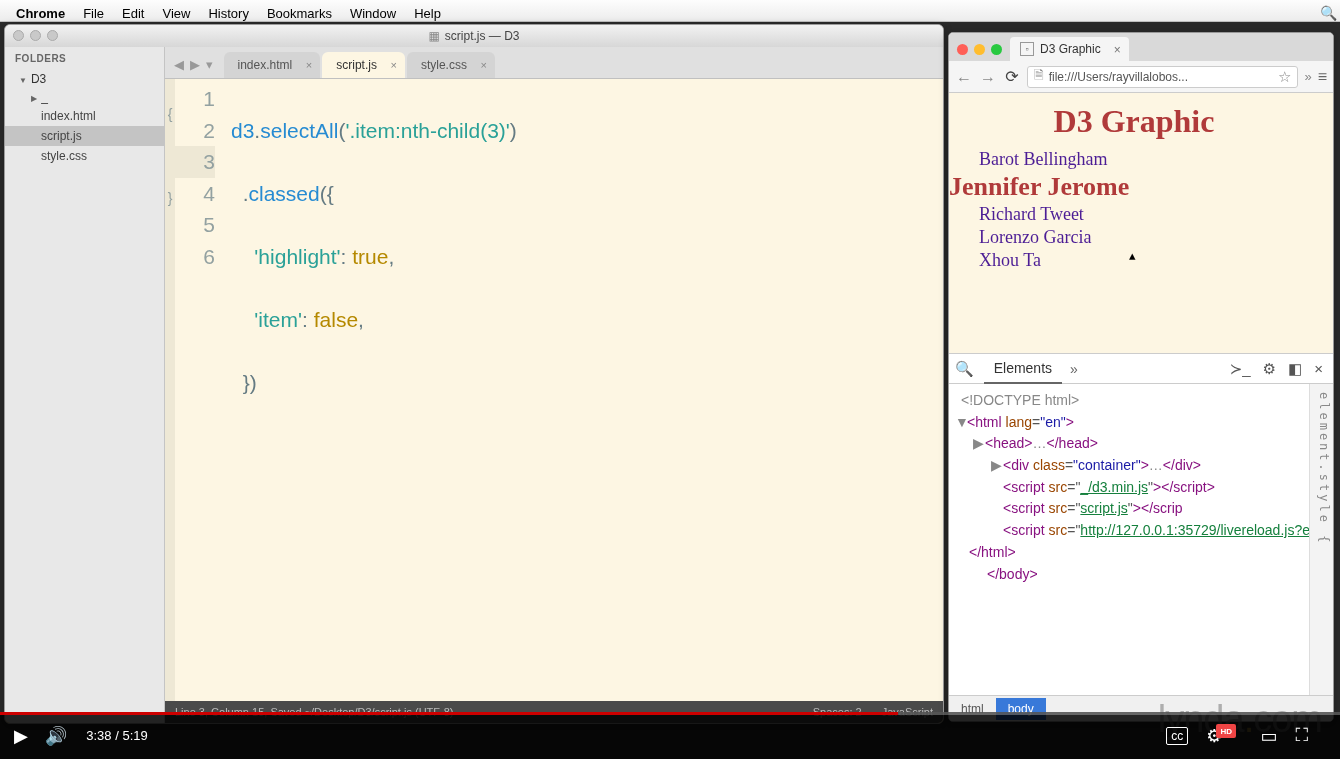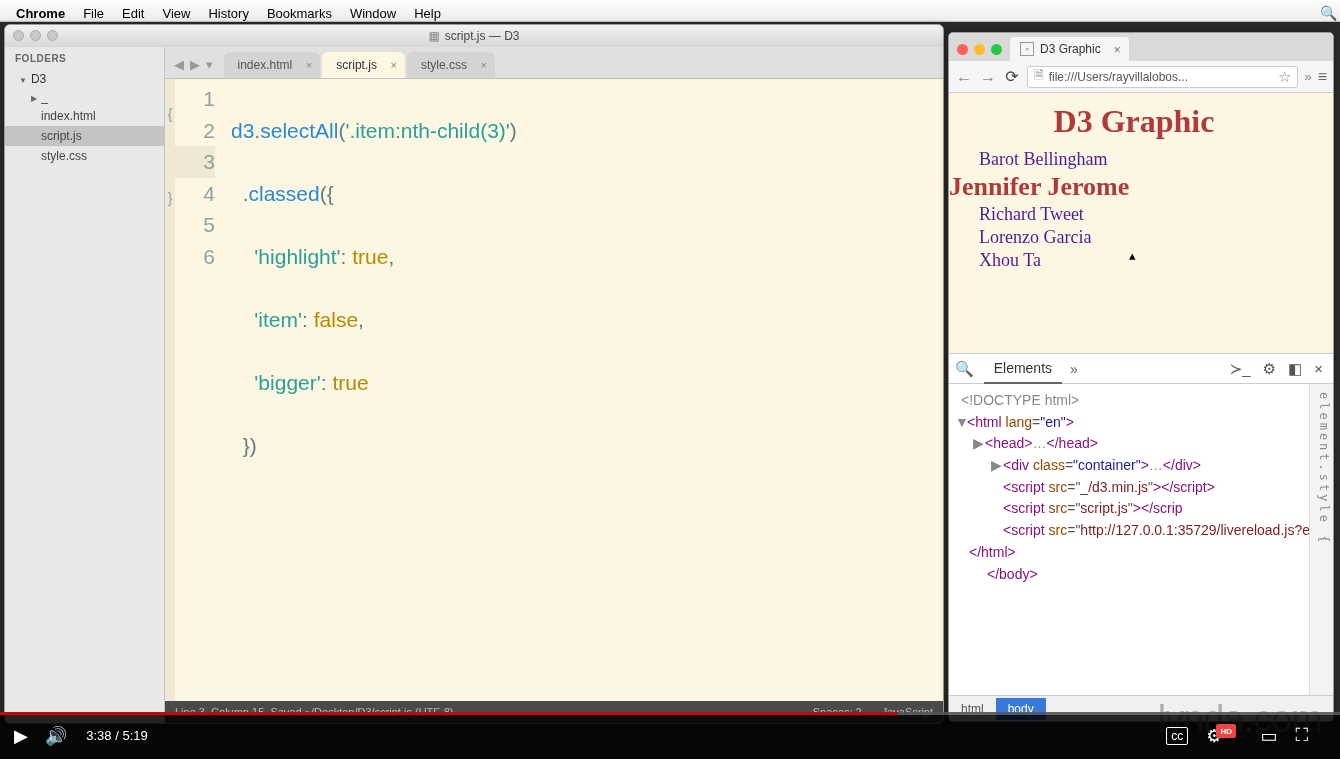--- a/index.html
+++ b/index.html
@@ -82,21 +82,21 @@
 .dt-tab.active{border-bottom:2px solid #666;font-weight:500}
 .dt-chev{font-size:14px;color:#666;margin-left:4px}
 .dt-tabs .dtspacer{flex:1}
 .dt-icon{font-size:15px;color:#555;margin:0 4px;cursor:pointer}
 .dt-body{flex:1;display:flex;overflow:hidden}
 .dt-dom{flex:1;font-family:Menlo,Consolas,monospace;font-size:14px;line-height:1.55;padding:6px 4px;color:#555;overflow:hidden;white-space:nowrap}
 .dt-dom .row{padding-left:0}
 .dt-dom .tag{color:#881280}
 .dt-dom .attr{color:#994500}
 .dt-dom .val{color:#1a1aa6}
-.dt-dom .link{color:#7f1d1d;}
+.dt-dom .link{color:#15803d;text-decoration:underline}
 .dt-dom .grey{color:#888}
 .dt-dom .sel{background:#d4d4d4}
 .dt-dom .tri{color:#888;display:inline-block;width:12px}
 .dt-side{width:24px;background:#f3f3f3;border-left:1px solid #ddd;font-family:Menlo,monospace;font-size:12px;color:#888;writing-mode:vertical-rl;text-orientation:mixed;padding:8px 2px;letter-spacing:3px}
 .dt-crumbs{height:26px;background:#f0f0f0;border-top:1px solid #ccc;display:flex;align-items:center;font-size:12px}
 .dt-crumbs .crumb{padding:4px 12px;color:#555;cursor:pointer}
 .dt-crumbs .crumb.active{background:#3879d9;color:#fff}
 
 
 .videobar{position:absolute;left:0;bottom:0;width:100%;height:47px;background:rgba(0,0,0,.85);display:flex;align-items:center;padding:0 14px;color:#fff;font-size:13px}
@@ -166,21 +166,20 @@
             <div class="ln hl">3</div>
             <div class="ln">4</div>
             <div class="ln">5</div>
             <div class="ln">6</div>
           </div>
           <div class="codetext">
 <div class="line"><span class="c-kw">d3</span><span class="c-punc">.</span><span class="c-method">selectAll</span><span class="c-punc">(</span><span class="c-str">'.item:nth-child(3)'</span><span class="c-punc">)</span></div>
 <div class="line"><span class="c-punc">  .</span><span class="c-method">classed</span><span class="c-punc">({</span></div>
 <div class="line"><span>    </span><span class="c-str">'highlight'</span><span class="c-punc">: </span><span class="c-bool">true</span><span class="c-punc">,</span></div>
 <div class="line"><span>    </span><span class="c-str">'item'</span><span class="c-punc">: </span><span class="c-bool">false</span><span class="c-punc">,</span></div>
-<div class="line"><span>    </span><span class="c-str">'bigger'</span><span class="c-punc">: </span><span class="c-bool">true</span></div>
 <div class="line"><span class="c-punc">  })</span></div>
           </div>
         </div>
         <div class="statusbar">
           <span>Line 3, Column 15, Saved ~/Desktop/D3/script.js (UTF-8)</span>
           <span class="sbspacer"></span>
           <span class="sbitem">Spaces: 2</span>
           <span class="sbitem">JavaScript</span>
         </div>
       </div>

